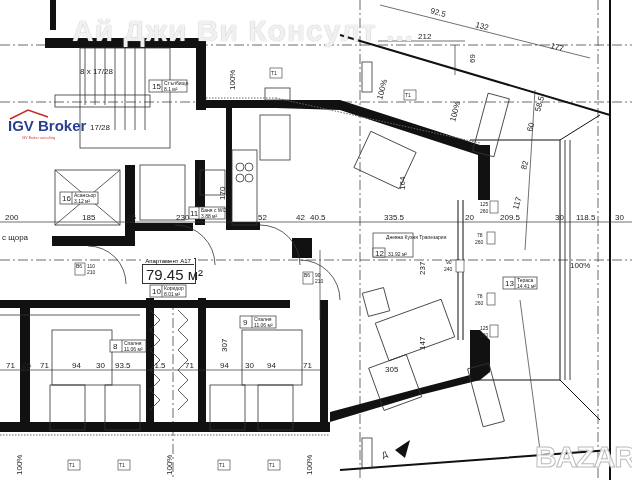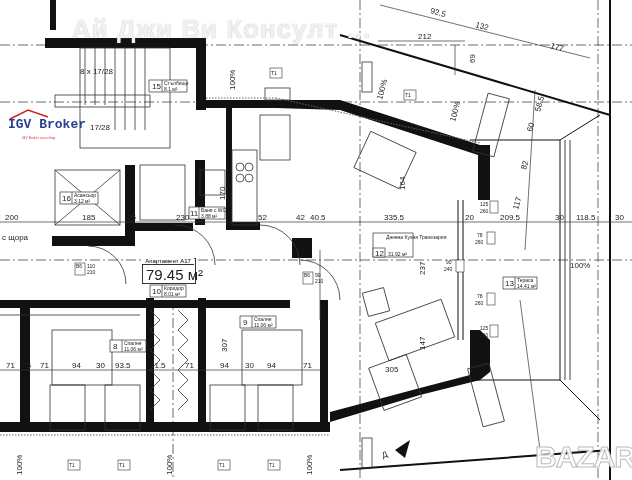--- a/index.html
+++ b/index.html
@@ -2,22 +2,22 @@
 <html><head>
 <meta charset="utf-8">
 <style>
   html, body { margin:0; padding:0; background:#fff; }
   body { width:632px; height:480px; overflow:hidden; position:relative; font-family:"Liberation Sans", sans-serif; }
   #plan { position:absolute; left:0; top:0; width:632px; height:480px; }
   .lbl { font-family:"Liberation Sans", sans-serif; fill:#222; }
   .dim { font-size:8px; }
   .tiny { font-size:5px; }
   .room-num { font-size:8px; }
-  .watermark { position:absolute; left:72px; top:14px; font-family:"Liberation Sans", sans-serif; font-weight:bold; font-size:26px; color:rgba(255,255,255,0.85); letter-spacing:1px; text-shadow:0 0 1px #999; white-space:nowrap; }
-  .igv { position:absolute; left:8px; top:117px; font-family:Liberation Mono, monospace; font-weight:bold; font-size:13px; color:#2a3f8f; }
+  .watermark { position:absolute; left:72px; top:14px; font-family:"Liberation Sans", sans-serif; font-weight:bold; font-size:30px; color:rgba(255,255,255,0.85); letter-spacing:1px; text-shadow:0 0 1px #999; white-space:nowrap; }
+  .igv { position:absolute; left:8px; top:117px; font-family:Liberation Sans, sans-serif; font-weight:bold; font-size:15px; color:#2a3f8f; }
   .igv-sub { position:absolute; left:22px; top:136px; font-size:3px; color:#c62828; letter-spacing:0.2px; }
   .igv-roof { position:absolute; left:8px; top:108px; width:50px; height:12px; }
   .bazar { position:absolute; left:535px; top:440px; font-family:"Liberation Sans", sans-serif; font-weight:bold; font-size:30px; color:rgba(255,255,255,0.9); -webkit-text-stroke:1px #bbb; letter-spacing:-1px; }
   .apt-box { position:absolute; left:142px; top:258px; width:52px; height:24px; border:1px solid #333; background:#fff; }
   .apt-title { position:absolute; left:142px; top:258px; width:52px; font-size:6px; text-align:center; border-bottom:1px solid #333; background:#fff; }
   .apt-area { position:absolute; left:146px; top:266px; font-size:15px; color:#222; }
 </style>
 </head>
 <body>
 

